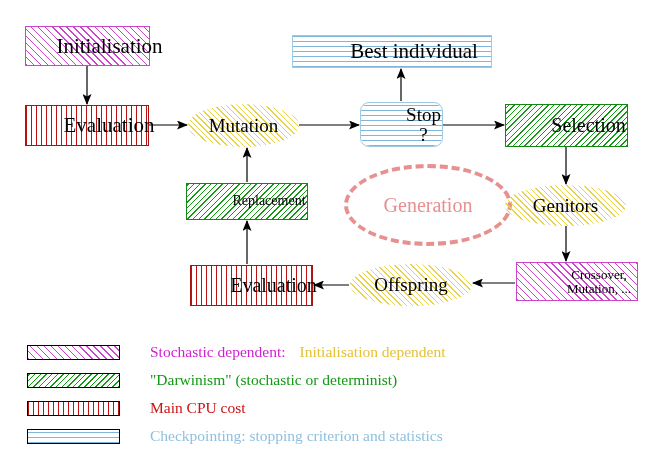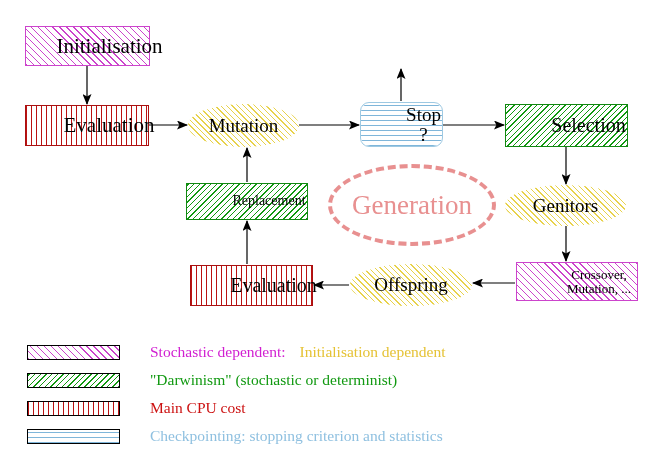--- a/index.html
+++ b/index.html
@@ -52,24 +52,24 @@
                  border-radius:9px;}
   #n-stop .hatch{border-radius:9px;}
   #n-selection  {left:505px;top:104px; width:123px;height:43px; font-size:20px;}
   #n-genitors   {left:505px;top:185px; width:121px;height:41px; font-size:19px;}
   #n-crossover  {left:516px;top:262px; width:122px;height:39px; font-size:13px;}
   #n-replacement{left:186px;top:183px; width:122px;height:37px; font-size:14px;}
   #n-eval-bot   {left:190px;top:265px; width:123px;height:41px; font-size:20px;}
   #n-offspring  {left:350px;top:264px; width:122px;height:42px; font-size:19px;}
 
   
-  #n-generation{position:absolute;left:328px;top:164px;width:168px;height:82px;
+  #n-generation{position:absolute;left:344px;top:164px;width:168px;height:82px;
                 border:4px dashed #e89090;border-radius:50%;
                 display:flex;align-items:center;justify-content:center;
-                color:#e89090;font-size:27px;box-sizing:border-box;}
+                color:#e89090;font-size:20px;box-sizing:border-box;}
 
   
   #arrows{position:absolute;left:0;top:0;width:662px;height:471px;z-index:4;}
 
   
   #legend{position:absolute;left:0;top:336px;width:662px;}
   .leg-row{position:absolute;left:27px;height:22px;display:flex;align-items:center;}
   .sw{position:relative;width:93px;height:15px;border:1px solid #000;
       box-sizing:border-box;flex:none;}
   .leg-txt{margin-left:30px;font-size:15.5px;white-space:pre;}
@@ -112,20 +112,24 @@
   <div class="node box bd-red" id="n-eval-top">
     <span class="hatch h-red"></span>
     <span class="lbl">Evaluation</span>
   </div>
 
   <div class="node ell bd-yel" id="n-parents">
     <span class="hatch h-yel"></span>
     <span class="lbl">Mutation</span>
   </div>
 
+  <div class="node box bd-blu" id="n-best">
+    <span class="hatch h-blu"></span>
+    <span class="lbl">Best individual</span>
+  </div>
 
   <div class="node box bd-blu" id="n-stop">
     <span class="hatch h-blu"></span>
     <span class="lbl">Stop ?</span>
   </div>
 
   <div class="node box bd-grn" id="n-selection">
     <span class="hatch h-grn"></span>
     <span class="lbl">Selection</span>
   </div>

